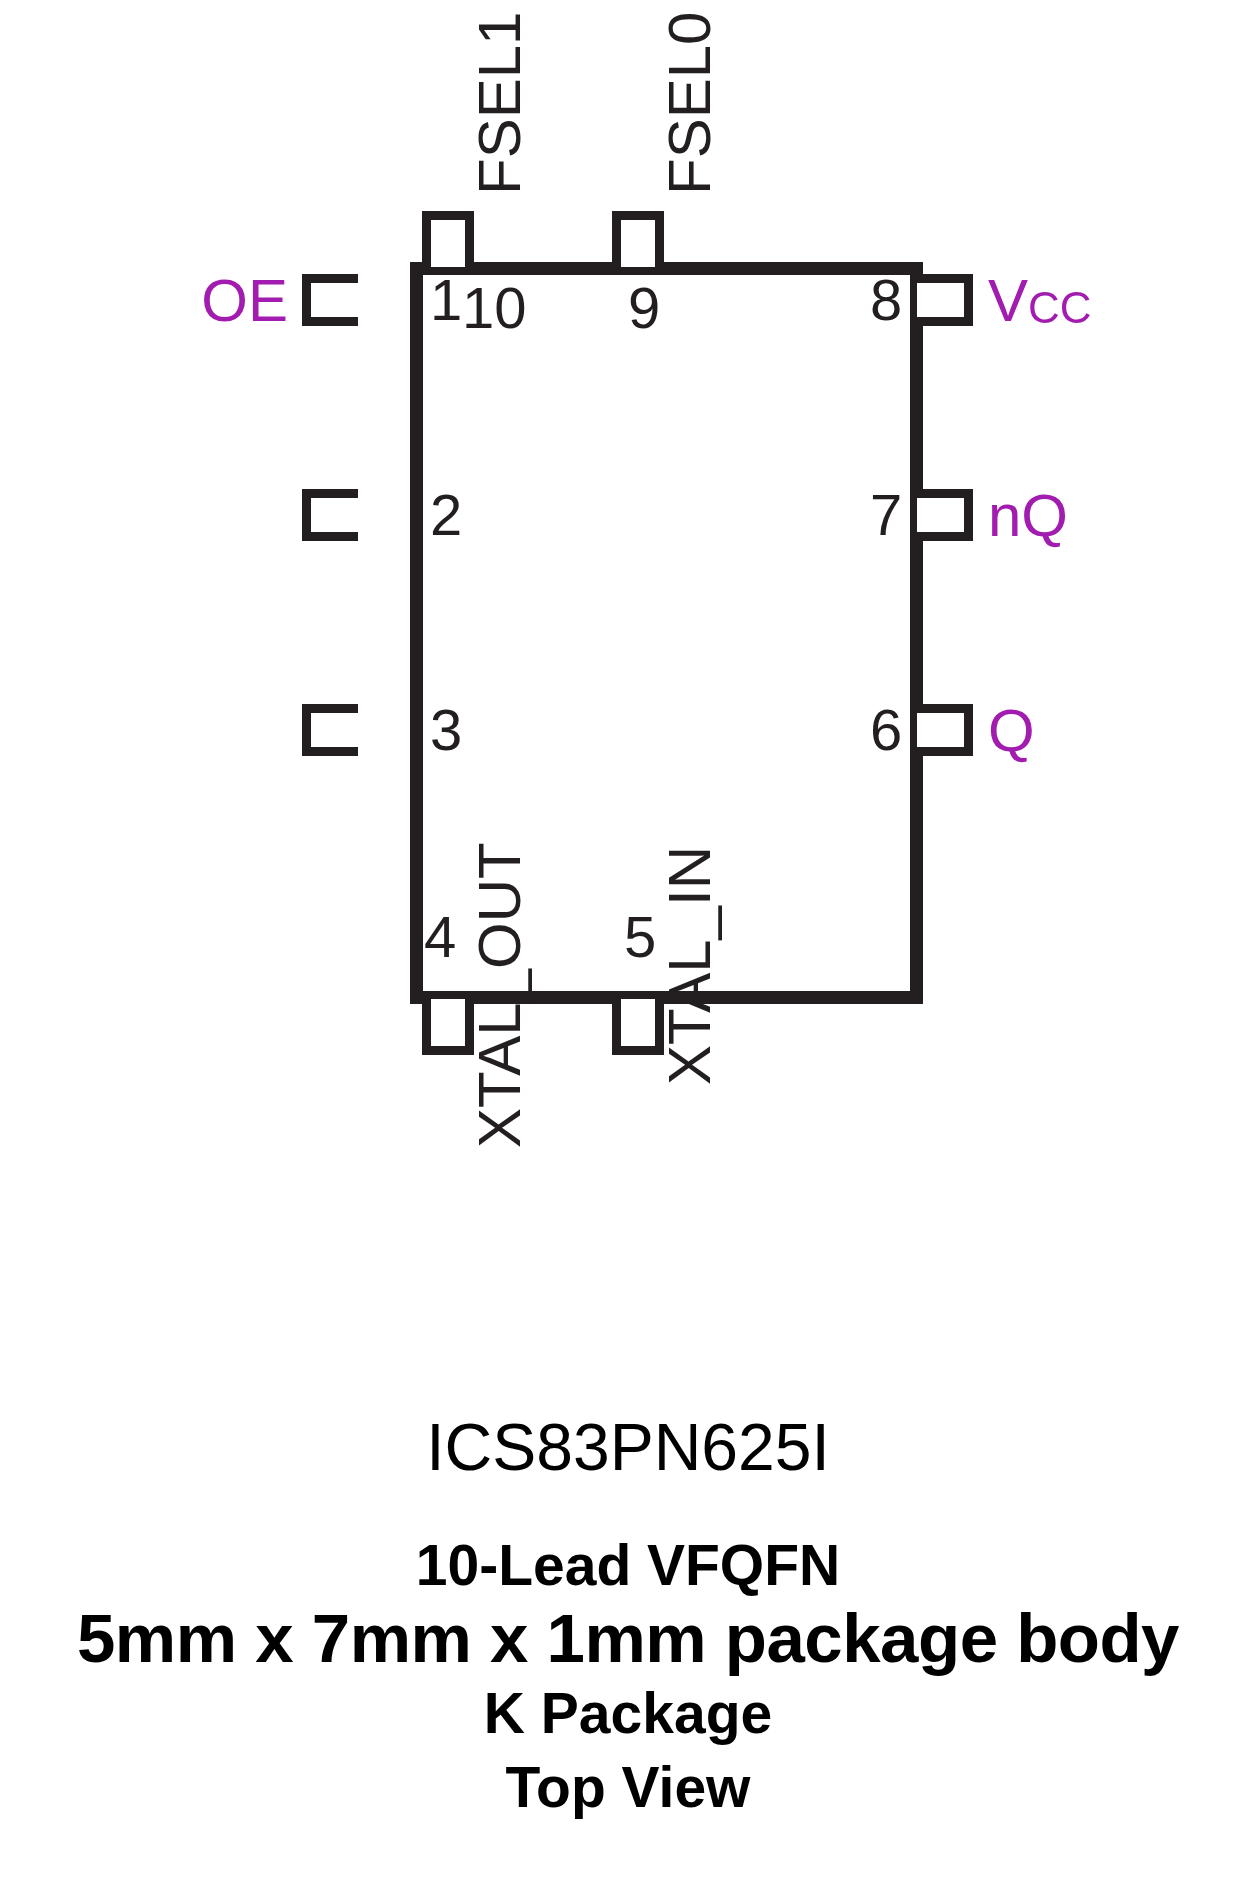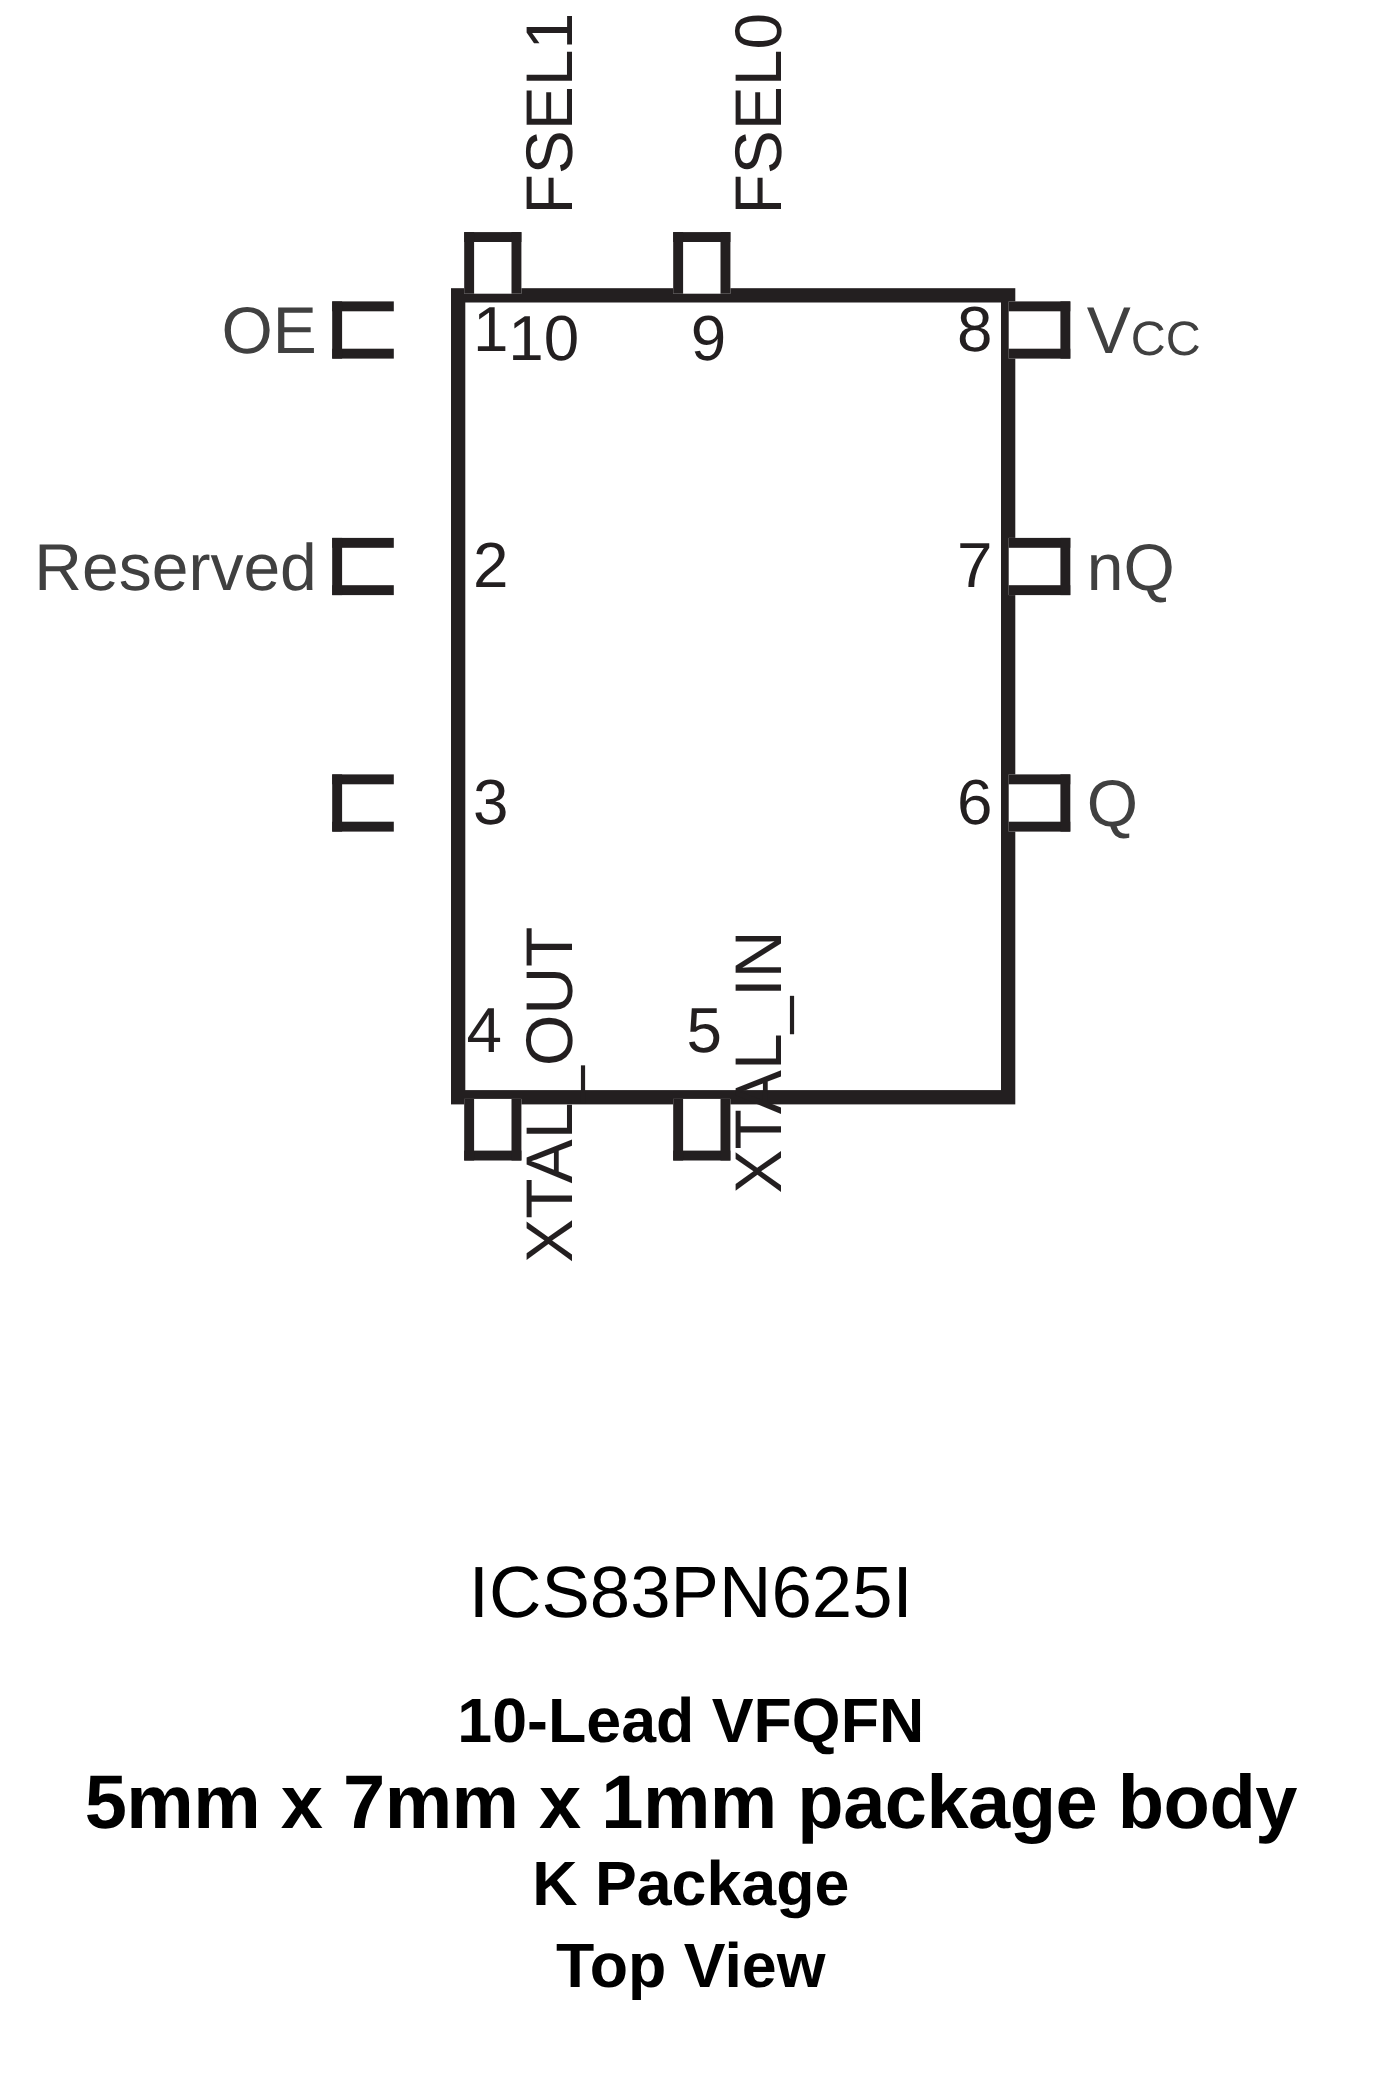--- a/index.html
+++ b/index.html
@@ -53,21 +53,21 @@
     color: #231f20;
     font-family: "Liberation Sans", sans-serif;
     white-space: nowrap;
   }
 
   
   .sig-label {
     position: absolute;
     font-size: 60px;
     line-height: 60px;
-    color: #404040;
+    color: #a21caf;
     font-family: "Liberation Sans", sans-serif;
     white-space: nowrap;
   }
   .sig-label.left  { text-align: right; }
   .sig-label.right { text-align: left; }
   .sig-label .sub {
     font-size: 44px;
     vertical-align: baseline;
     position: relative;
     top: 2px;
@@ -146,21 +146,20 @@
   <div class="pin-num" style="left:624px; top:908px;">5</div>
 
   <div class="sig-label-rot" style="left:470px; top:195px;">FSEL1</div>
   <div class="sig-label-rot" style="left:660px; top:195px;">FSEL0</div>
 
   <div class="sig-label-rot" style="left:470px; top:1148px;">XTAL_OUT</div>
   <div class="sig-label-rot" style="left:660px; top:1085px;">XTAL_IN</div>
 
   <div class="sig-label left" style="left:0px; width:288px; top:271px;">OE</div>
 
-  <div class="sig-label left" style="left:0px; width:288px; top:486px;">Reserved</div>
 
 
   <div class="sig-label right" style="left:988px; top:271px;">
     <span>V</span><span class="sub">CC</span>
   </div>
 
   <div class="sig-label right" style="left:988px; top:486px;">nQ</div>
 
   <div class="sig-label right" style="left:988px; top:701px;">Q</div>
 

